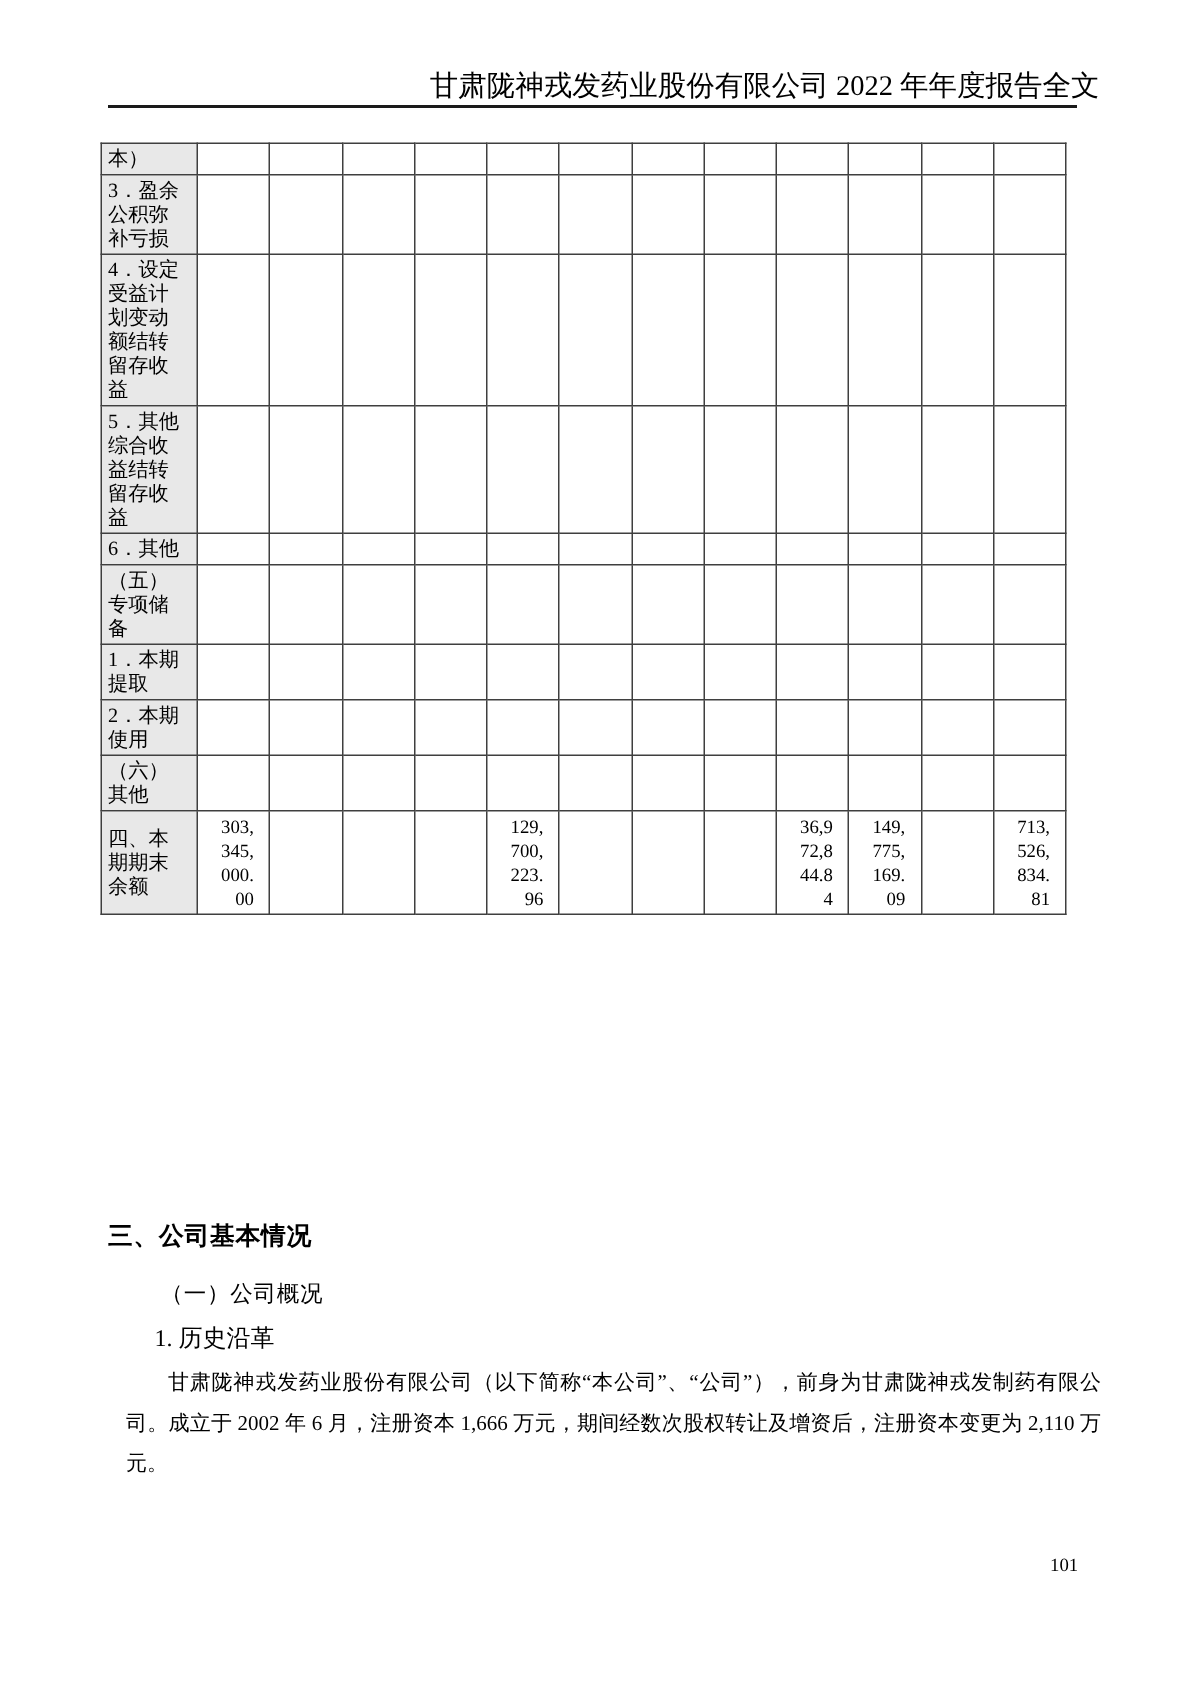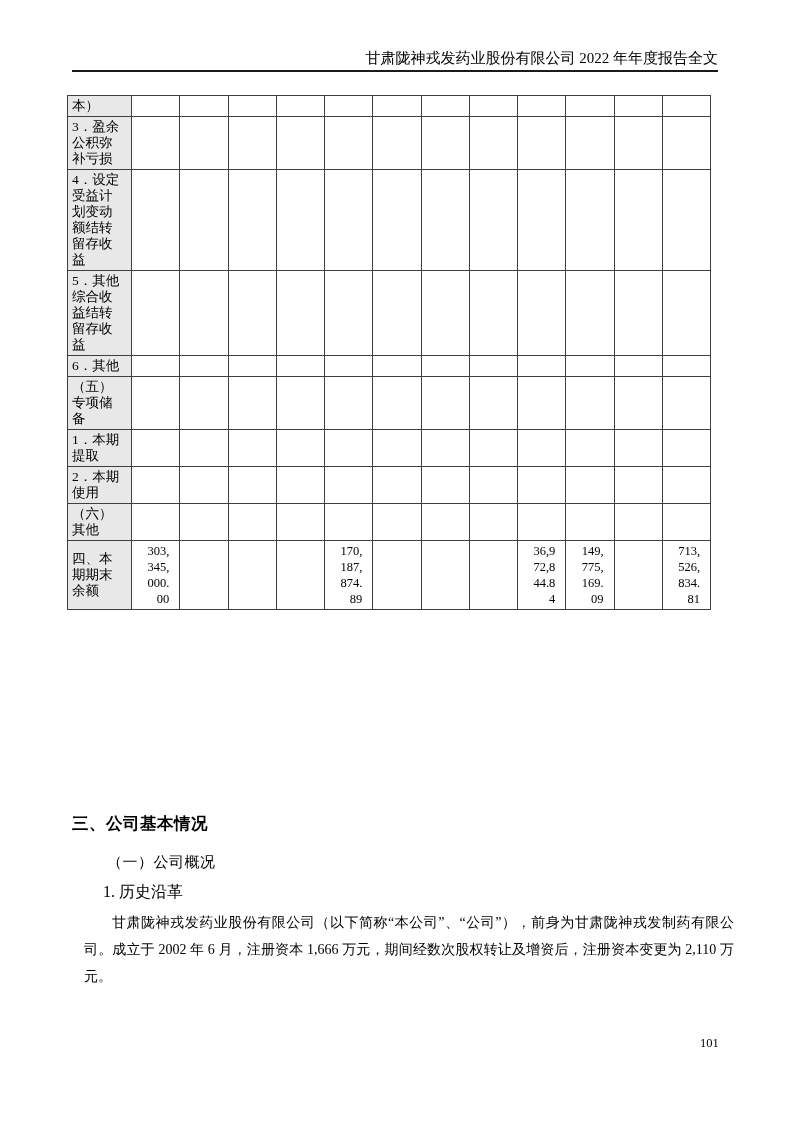--- a/index.html
+++ b/index.html
@@ -13,22 +13,22 @@
     height: 1122px;
     font-family: "Liberation Serif", "DejaVu Serif", serif;
     color: #000000;
     overflow: hidden;
   }
 
   
   .header-title {
     position: absolute;
     top: 49px;
-    right: 75px;
-    font-size: 15px;
+    right: 60px;
+    font-size: 19px;
     line-height: 18px;
     white-space: nowrap;
     text-align: center;
   }
   .header-rule {
     position: absolute;
     left: 72px;
     right: 75px;
     top: 70px;
     height: 2px;
@@ -254,21 +254,21 @@
         <td class="data-cell"></td>
         <td class="data-cell"></td>
         <td class="data-cell"></td>
       </tr>
       <tr>
         <td class="label-cell">四、本期期末余额</td>
         <td class="data-cell">303,345,000.00</td>
         <td class="data-cell"></td>
         <td class="data-cell"></td>
         <td class="data-cell"></td>
-        <td class="data-cell">170,187,874.89</td>
+        <td class="data-cell">129,700,223.96</td>
         <td class="data-cell"></td>
         <td class="data-cell"></td>
         <td class="data-cell"></td>
         <td class="data-cell">36,972,844.84</td>
         <td class="data-cell">149,775,169.09</td>
         <td class="data-cell"></td>
         <td class="data-cell">713,526,834.81</td>
       </tr>
     </tbody>
 </table>

